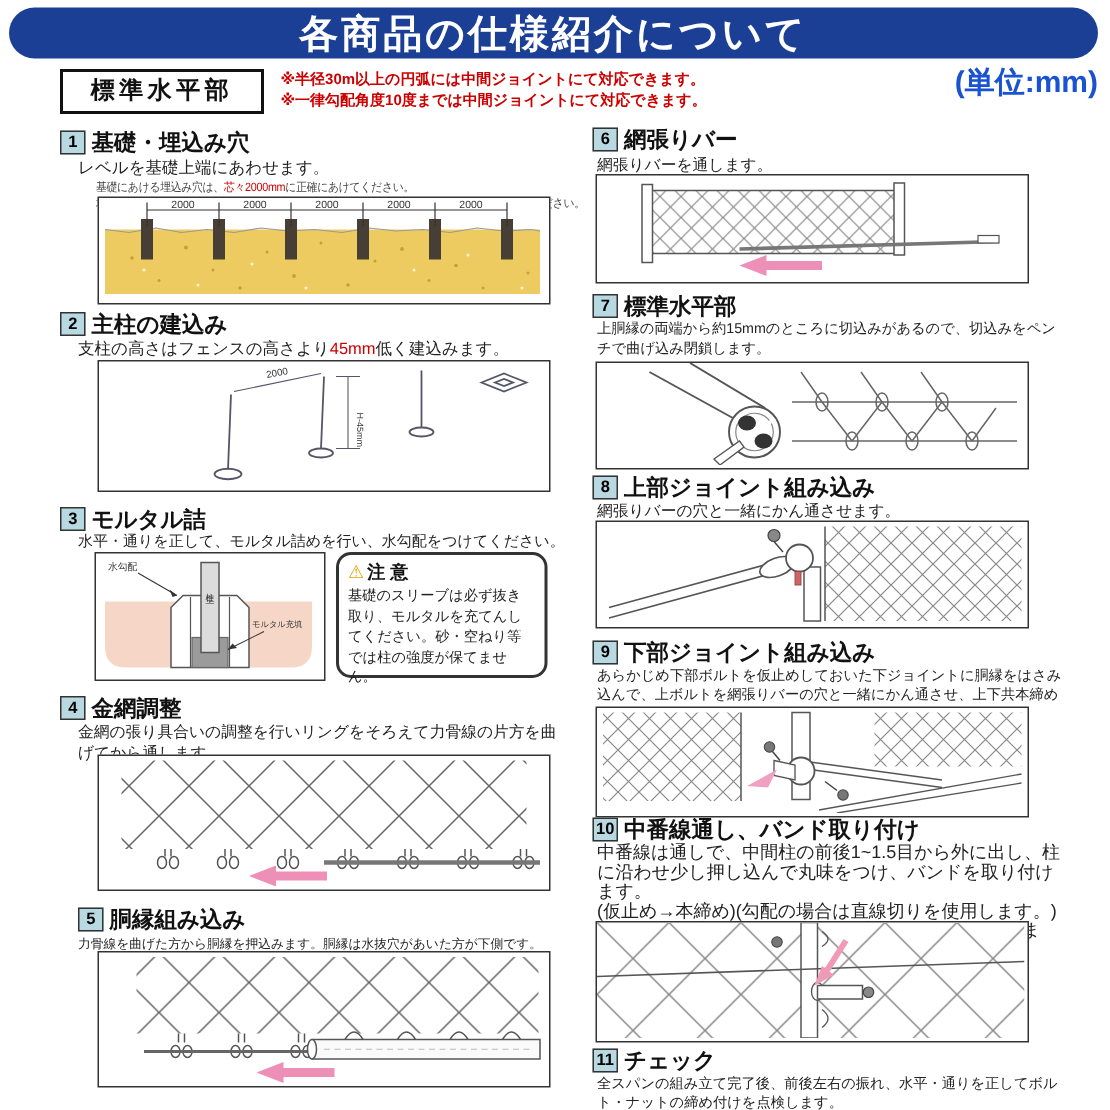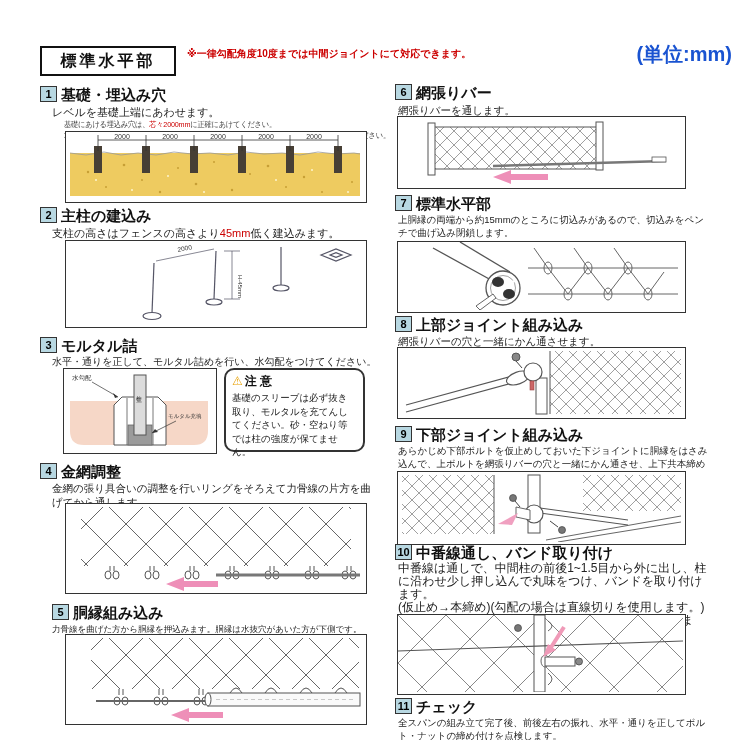--- a/index.html
+++ b/index.html
@@ -39,25 +39,29 @@
       <path d="M0 0 L40 40 M40 0 L0 40" stroke="#666" stroke-width="1" fill="none"></path>
     </pattern>
     <pattern id="meshXL" width="48" height="48" patternUnits="userSpaceOnUse">
       <path d="M0 0 L48 48 M48 0 L0 48" stroke="#888" stroke-width="1" fill="none"></path>
     </pattern>
   </defs>
 </svg>
 
 <div id="page">
 
+  <div class="abs banner">
+    <span>各商品の仕様紹介について</span>
+  </div>
 
   <div class="abs label-box">
     <span>標準水平部</span>
   </div>
   <div class="abs hdr-notes">
+    <div>※半径30m以上の円弧には中間ジョイントにて対応できます。</div>
     <div>※一律勾配角度10度までは中間ジョイントにて対応できます。</div>
   </div>
   <div class="abs unit">(単位:mm)</div>
 
   <div class="sec-head" style="left:40px;top:86px;">
     <span class="badge">1</span><span>基礎・埋込み穴</span>
   </div>
   <div class="btxt" style="left:52px;top:105px;text-align:right;">レベルを基礎上端にあわせます。</div>
   <div class="notes-sm" style="left:64px;top:119px;">
     <div><span>基礎にあける埋込み穴は、</span><span class="red">芯々2000mm</span><span>に正確にあけてください。</span></div>

